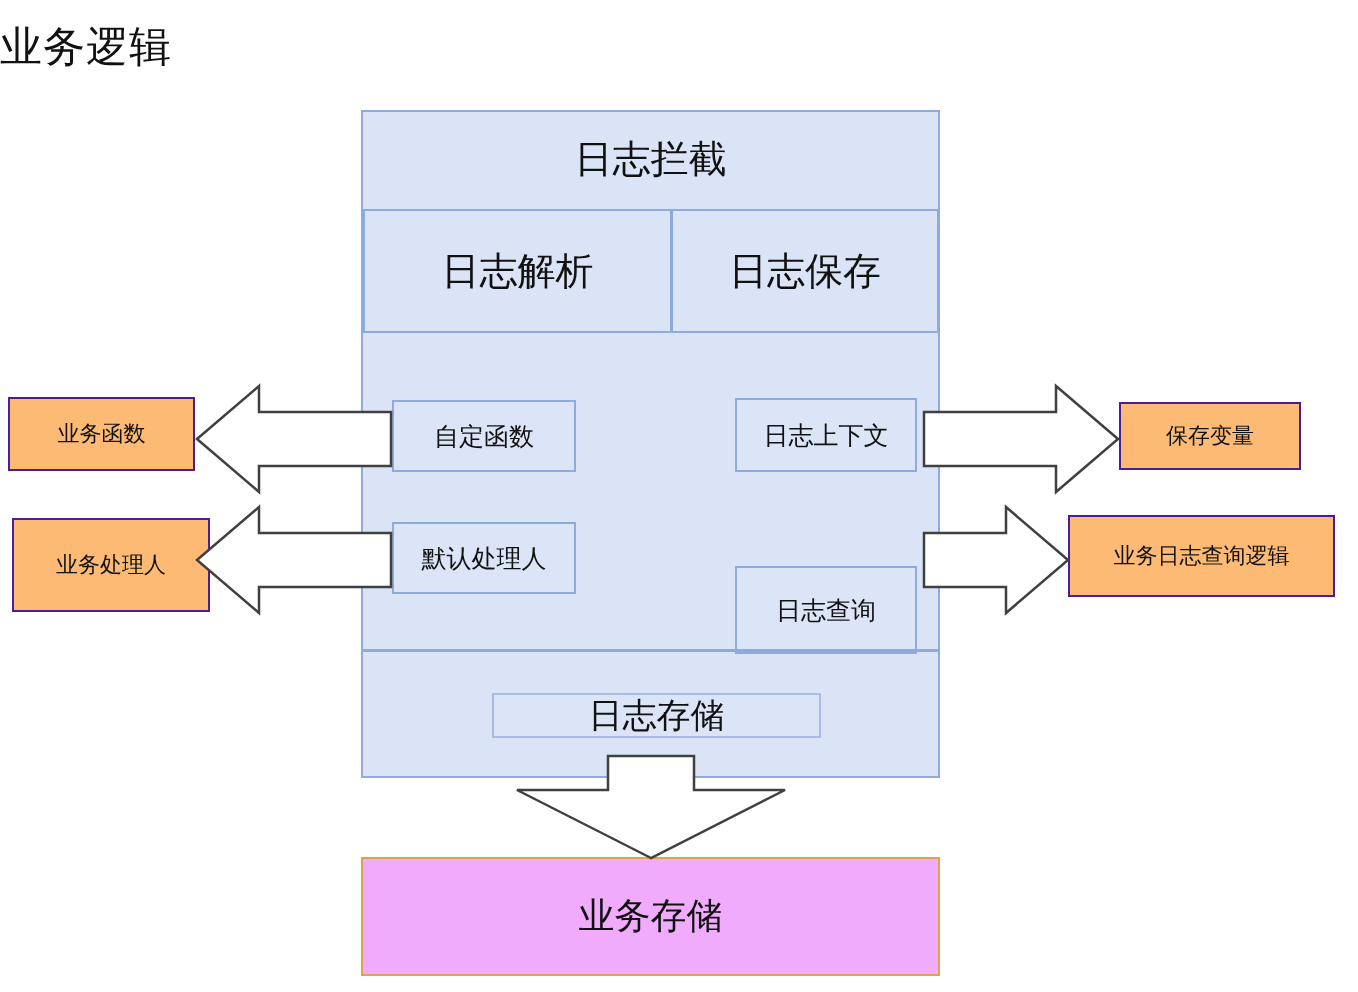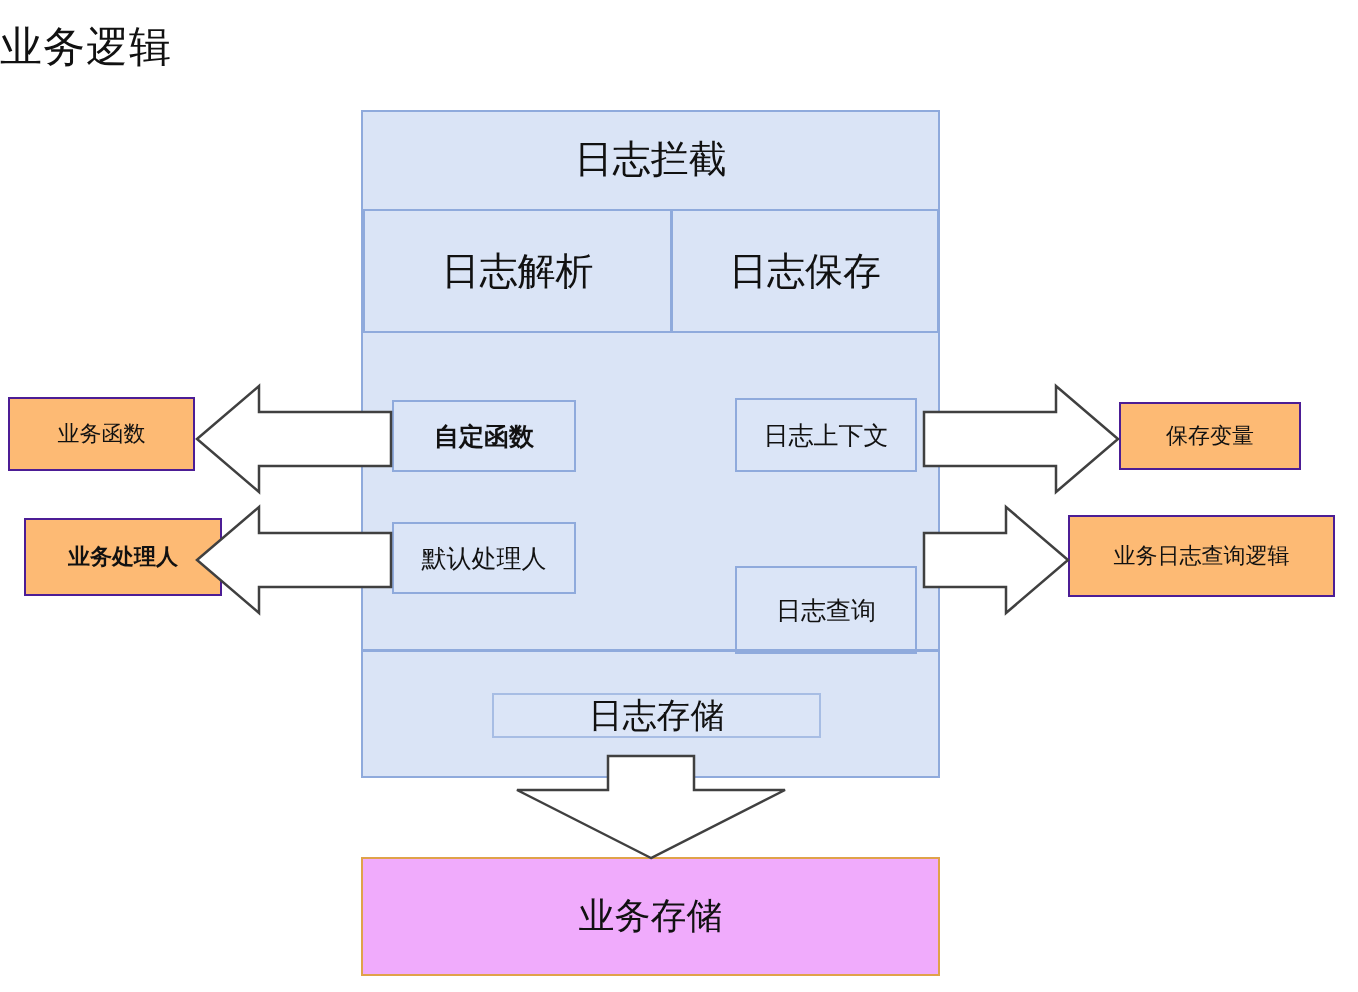--- a/index.html
+++ b/index.html
@@ -70,21 +70,21 @@
 
   
   .inner-box {
     background: #dbe5f7;
     border: 2px solid #8faadc;
     display: flex; align-items: center; justify-content: center;
     font-size: 25px;
     color: #111111;
     white-space: nowrap;
   }
-  #custom-function   { left: 392px; top: 400px; width: 184px; height: 72px; font-weight: bold; }
+  #custom-function   { left: 392px; top: 400px; width: 184px; height: 72px; }
   #default-handler   { left: 392px; top: 522px; width: 184px; height: 72px; }
   #log-context       { left: 735px; top: 398px; width: 182px; height: 74px; }
   #log-query         { left: 735px; top: 522px; width: 182px; height: 88px; margin-top: 44px; }
 
   #log-storage {
     left: 492px; top: 693px; width: 329px; height: 45px;
     background: #dbe5f7;
     border: 2px solid #a7bde4;
     display: flex; align-items: center; justify-content: center;
     font-size: 34px;
@@ -95,21 +95,21 @@
   
   .orange-box {
     background: #fdba74;
     border: 2px solid #4c1d95;
     display: flex; align-items: center; justify-content: center;
     font-size: 22px;
     color: #111111;
     white-space: nowrap;
   }
   #biz-function  { left: 8px;  top: 397px; width: 187px; height: 74px; }
-  #biz-handler   { left: 24px;  top: 518px; width: 198px; height: 78px; font-weight: bold; }
+  #biz-handler   { left: 12px;  top: 518px; width: 198px; height: 94px; }
   #save-variable { left: 1119px; top: 402px; width: 182px; height: 68px; }
   #biz-log-query { left: 1068px; top: 515px; width: 267px; height: 82px; }
 
   #biz-storage {
     left: 361px; top: 857px; width: 579px; height: 119px;
     background: #f0abfc;
     border: 2px solid #e0a24a;
     display: flex; align-items: center; justify-content: center;
     font-size: 36px;
     color: #111111;

